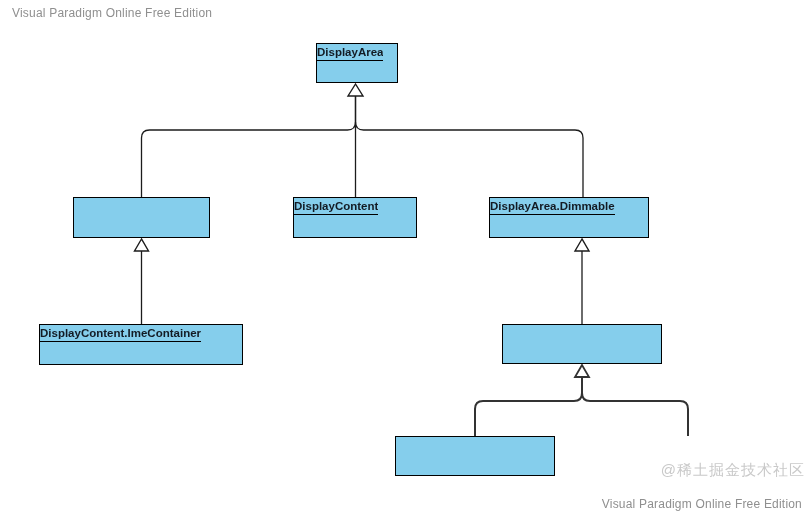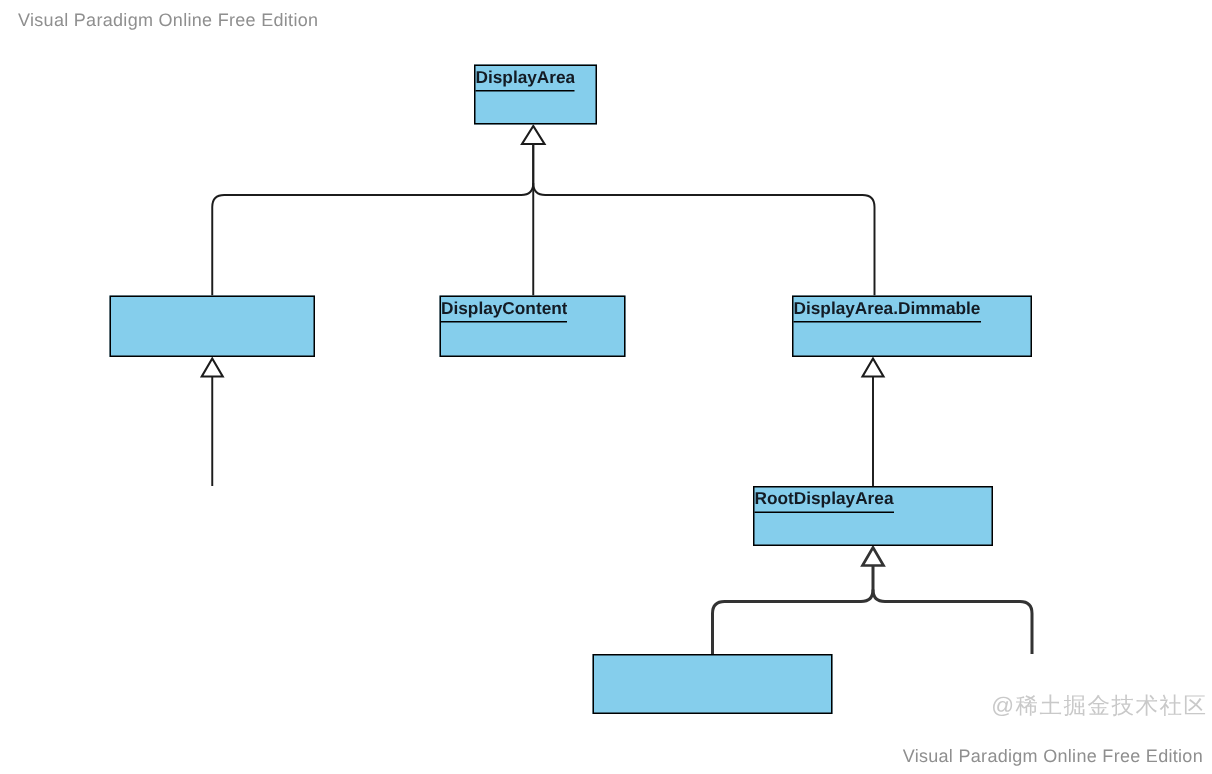--- a/index.html
+++ b/index.html
@@ -112,28 +112,31 @@
 
   <div class="node" style="left:73px; top:197px; width:137px; height:41px">
     <div class="node-body"></div>
   </div>
 
   <div class="node" style="left:293px; top:197px; width:124px; height:41px">
     <div class="node-title">DisplayContent</div>
     <div class="node-body"></div>
   </div>
 
-  <div class="node" style="left:528px; top:197px; width:160px; height:41px">
+  <div class="node" style="left:489px; top:197px; width:160px; height:41px">
     <div class="node-title">DisplayArea.Dimmable</div>
     <div class="node-body"></div>
   </div>
 
+  <div class="node" style="left:39px; top:324px; width:204px; height:41px">
+    <div class="node-title">DisplayContent.ImeContainer</div>
+    <div class="node-body"></div>
+  </div>
 
   <div class="node" style="left:502px; top:324px; width:160px; height:40px">
-    <div class="node-title">RootDisplayArea</div>
     <div class="node-body"></div>
   </div>
 
   <div class="node" style="left:395px; top:436px; width:160px; height:40px">
     <div class="node-body"></div>
   </div>
 
 
   <div class="watermark community">@稀土掘金技术社区</div>
   <div class="watermark bottom-right">Visual Paradigm Online Free Edition</div>

